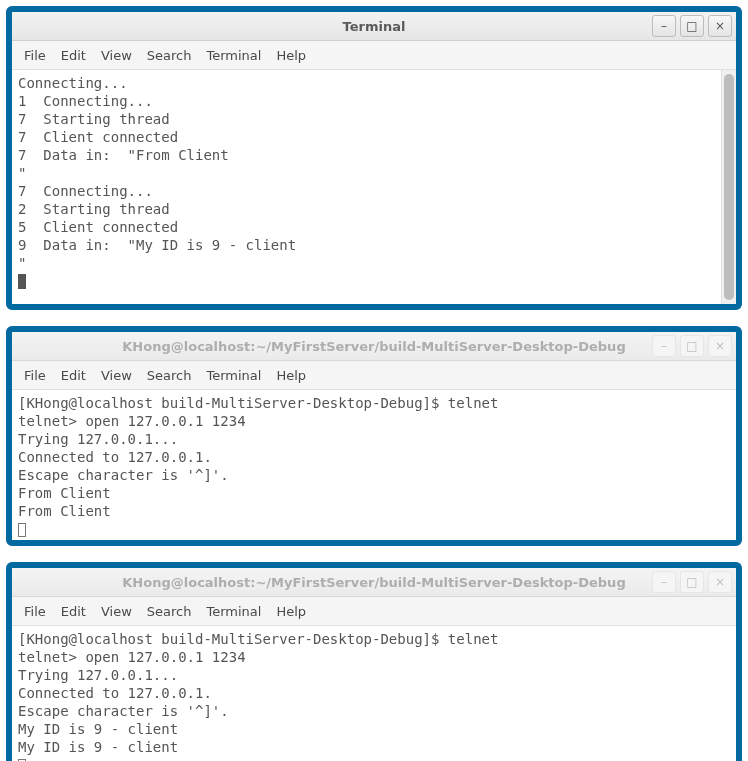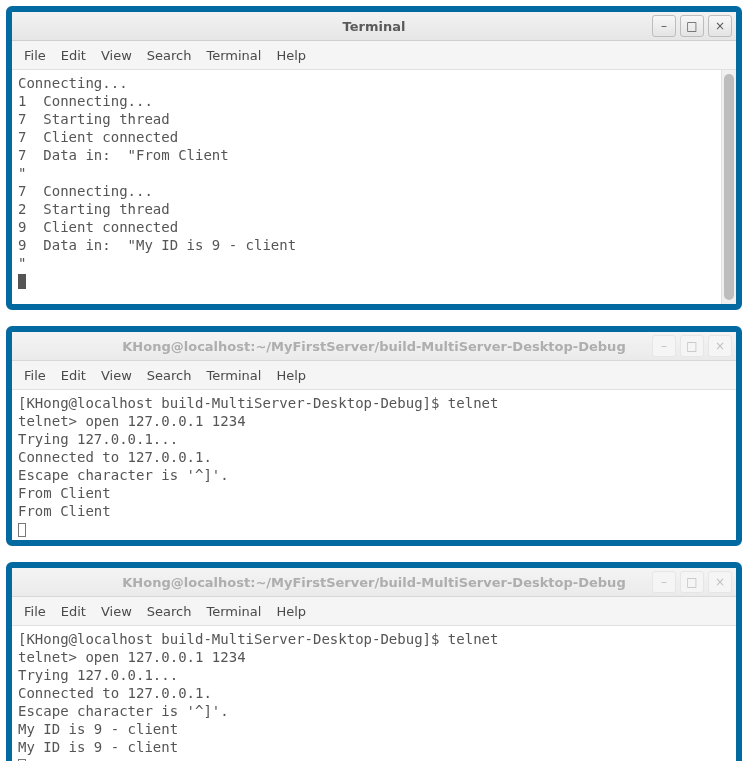--- a/index.html
+++ b/index.html
@@ -153,21 +153,21 @@
       </div>
       <div class="terminal-body" style="height: 234px;">
         <pre class="term-pre"><span>Connecting...</span>
 <span>1  Connecting...</span>
 <span>7  Starting thread</span>
 <span>7  Client connected</span>
 <span>7  Data in:  "From Client</span>
 <span>"</span>
 <span>7  Connecting...</span>
 <span>2  Starting thread</span>
-<span>9  Client connected</span>
+<span>5  Client connected</span>
 <span>9  Data in:  "My ID is 9 - client</span>
 <span>"</span>
 <span></span><span class="cursor-block"></span></pre>
         <div class="scrollbar">
           <div class="thumb" style="height: 226px;"></div>
         </div>
       </div>
     </div>
     <div class="window inactive">
       <div class="titlebar">

